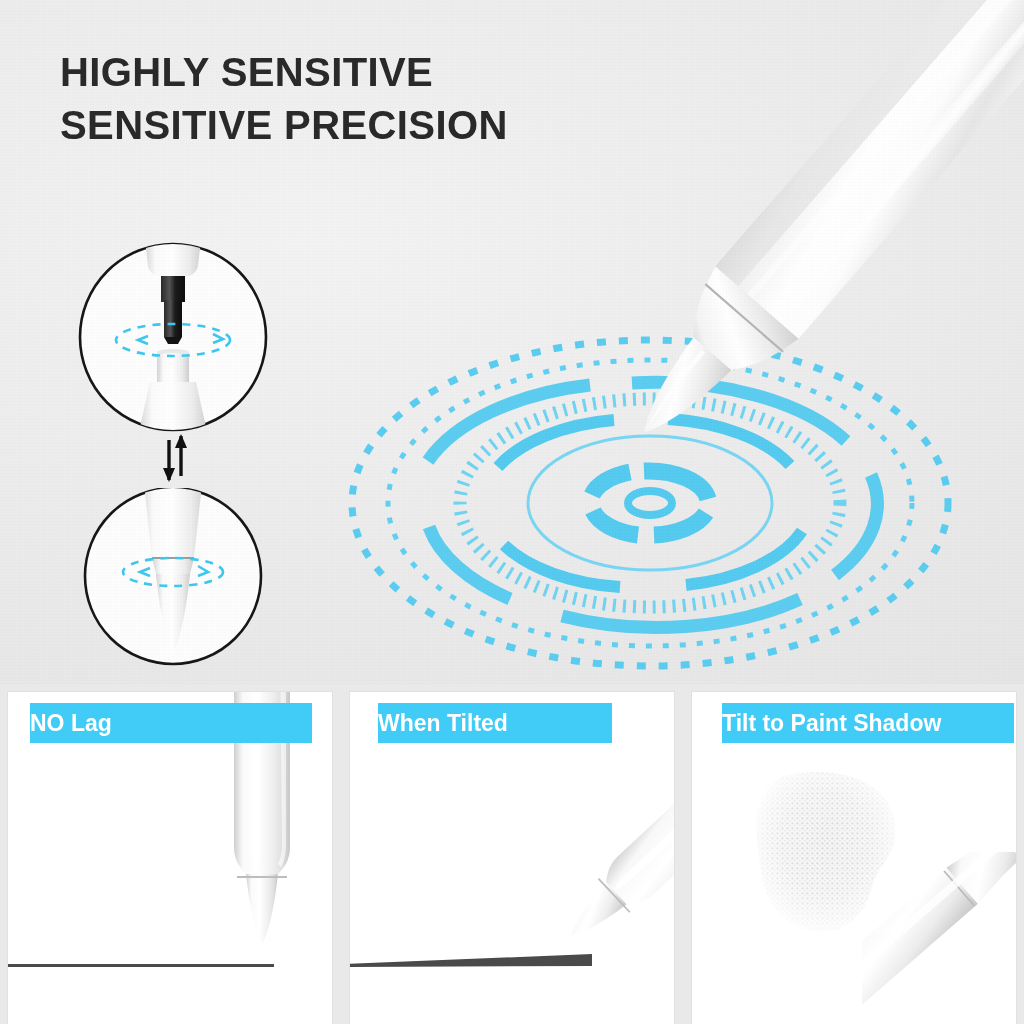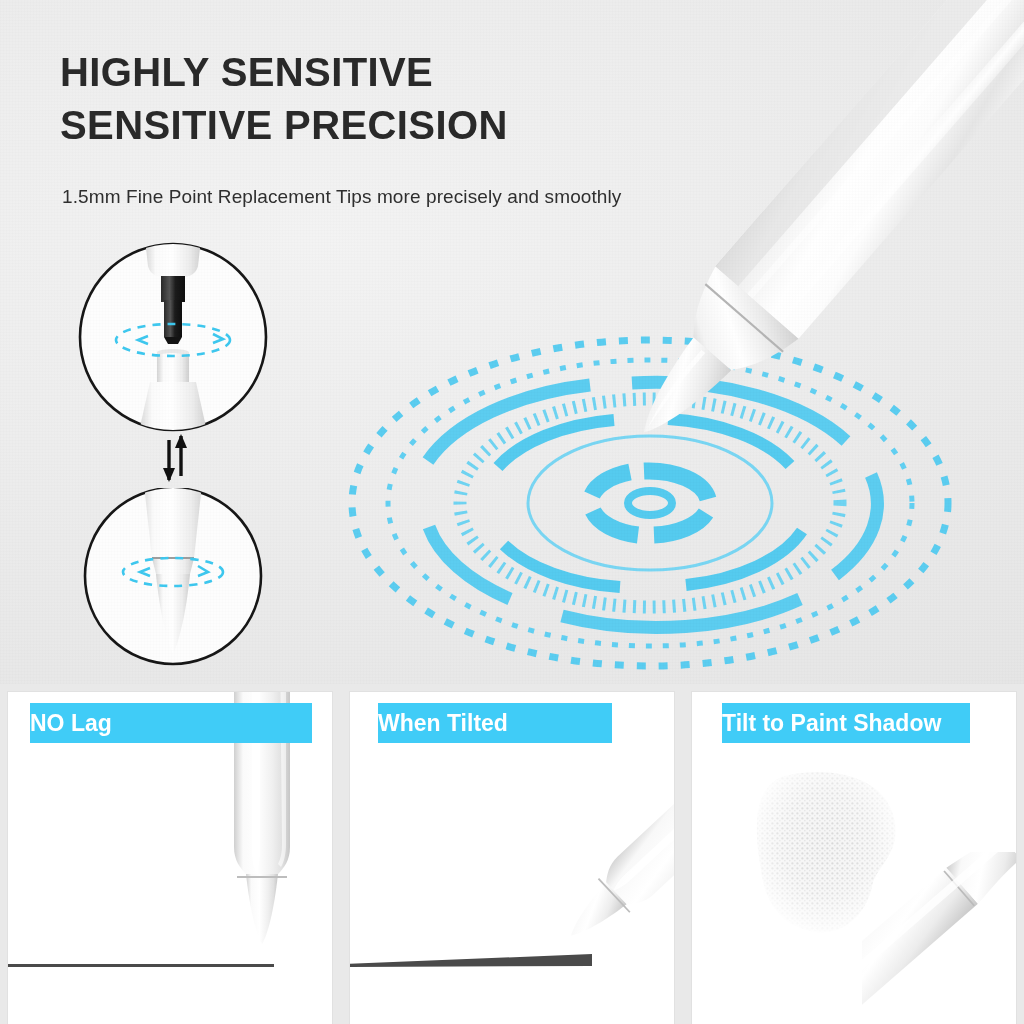--- a/index.html
+++ b/index.html
@@ -44,21 +44,21 @@
   .panel.p1{left:8px;}
   .panel.p2{left:350px;}
   .panel.p3{left:692px;}
   .banner{
     position:absolute;top:11px;height:40px;line-height:40px;
     background:#40ccf7;color:#fff;font-size:23px;font-weight:bold;
     text-align:left;white-space:nowrap;
   }
   .p1 .banner{left:22px;width:282px;}
   .p2 .banner{left:28px;width:234px;}
-  .p3 .banner{left:30px;width:248px;}
+  .p3 .banner{left:30px;width:292px;}
 
   .baseline{position:absolute;background:#4a4a4a;}
 
   svg{display:block;}
   .abs{position:absolute;}
 </style>
 </head>
 <body>
 
 <div class="stage">
@@ -212,21 +212,20 @@
         <ellipse cx="105" cy="84" rx="50" ry="14"></ellipse>
       </g>
       <path d="M 82,88 L 72,84 L 82,80" fill="none" stroke="#3ec8ef" stroke-width="2.6"></path>
       <path d="M 130,78 L 140,84 L 130,88" fill="none" stroke="#3ec8ef" stroke-width="2.6"></path>
     </svg>
 
     <div class="headline">
       <div>HIGHLY SENSITIVE</div>
       <div>SENSITIVE PRECISION</div>
     </div>
-    <div class="subline">1.5mm Fine Point Replacement Tips more precisely and smoothly</div>
 
     <div class="grain"></div>
   </div>
 
   <div class="panels">
 
     <div class="panel p1">
       <svg class="abs" style="left:180px;top:-20px;" width="160" height="300" viewBox="0 0 160 300">
         <defs>
           <linearGradient id="pg1" x1="0" y1="0" x2="1" y2="0">

